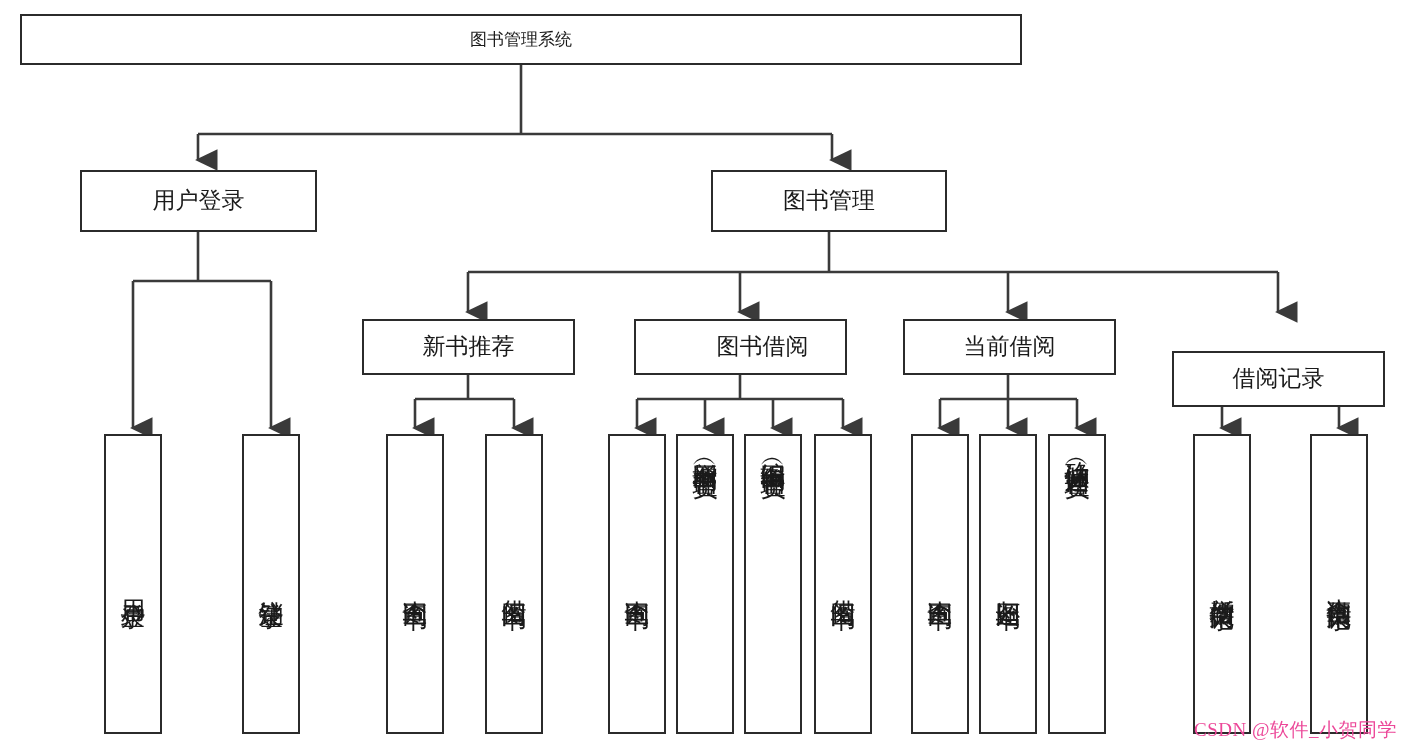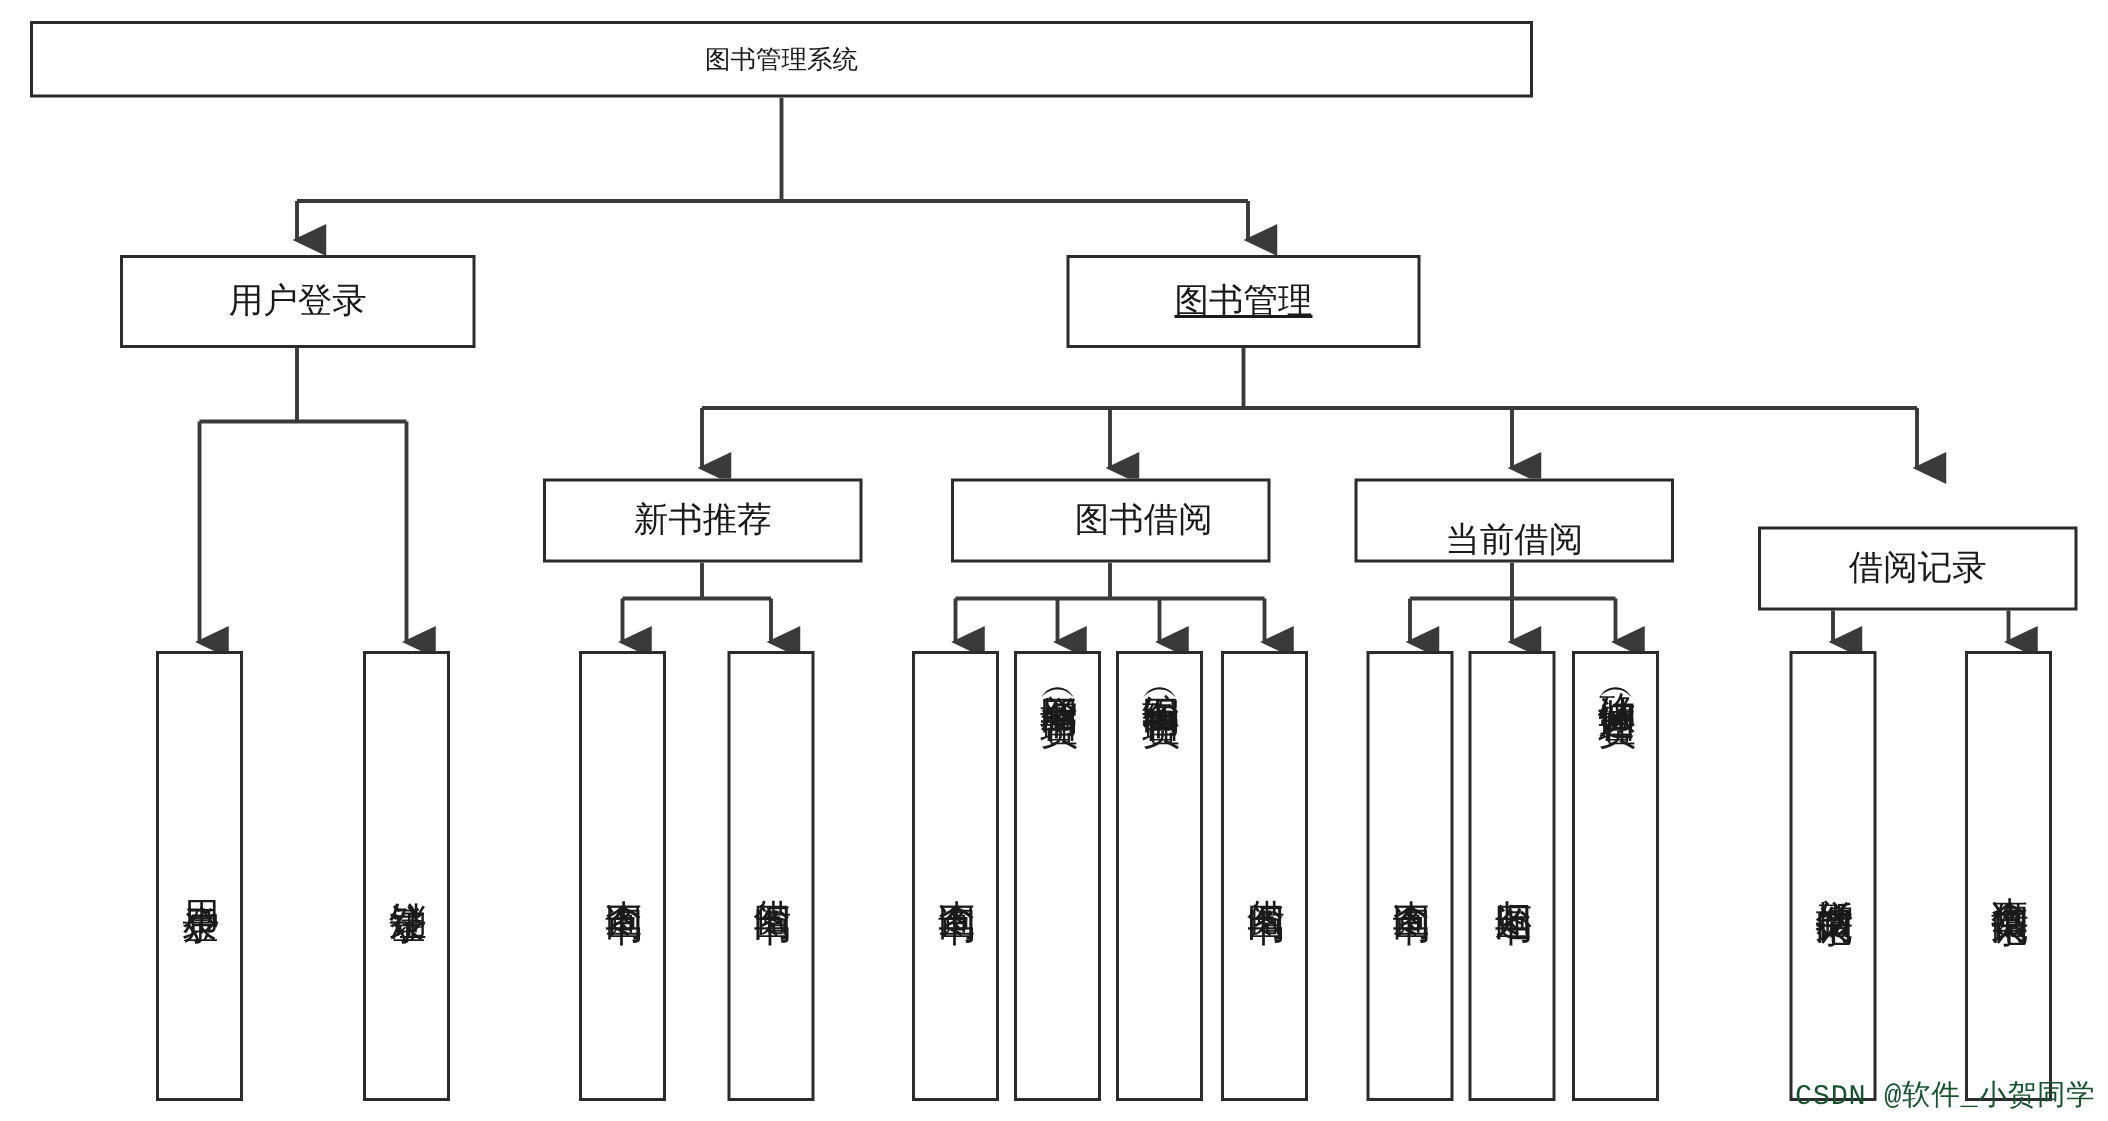--- a/index.html
+++ b/index.html
@@ -54,22 +54,22 @@
   .leaf {
     align-items: flex-start;
     padding-top: 6px;
   }
   .leaf.center-v { align-items: center; padding-top: 0; }
   .watermark {
     position: absolute;
     right: 8px;
     bottom: 4px;
     font-size: 19px;
-    color: #14532d;
-    font-family: Liberation Mono, monospace;
+    color: #ec4899;
+    font-family: Liberation Serif, serif;
     letter-spacing: 0.5px;
     user-select: none;
     pointer-events: none;
   }
 </style>
 </head>
 <body>
 
 <div id="diagram-root">
 
@@ -123,31 +123,31 @@
     </g>
   </svg>
 
   <div class="node-box lvl1" style="left:20px; top:14px; width:1002px; height:51px;">
     <span class="node-label">图书管理系统</span>
   </div>
 
   <div class="node-box lvl2" style="left:80px; top:170px; width:237px; height:62px;">
     <span class="node-label">用户登录</span>
   </div>
-  <div class="node-box lvl2" style="left:711px; top:170px; width:236px; height:62px;text-decoration:underline;">
+  <div class="node-box lvl2" style="left:711px; top:170px; width:236px; height:62px;">
     <span class="node-label">图书管理</span>
   </div>
 
   <div class="node-box lvl3" style="left:362px; top:319px; width:213px; height:56px;">
     <span class="node-label">新书推荐</span>
   </div>
   <div class="node-box lvl3" style="left:634px; top:319px; width:213px; height:56px;padding-left:44px;">
     <span class="node-label">图书借阅</span>
   </div>
-  <div class="node-box lvl3" style="left:903px; top:319px; width:213px; height:56px;align-items:flex-end;">
+  <div class="node-box lvl3" style="left:903px; top:319px; width:213px; height:56px;">
     <span class="node-label">当前借阅</span>
   </div>
   <div class="node-box lvl3" style="left:1172px; top:319px; width:213px; height:56px;margin-top:32px;">
     <span class="node-label">借阅记录</span>
   </div>
 
   <div class="node-box leaf center-v" style="left:104px; top:434px; width:58px; height:300px;">
     <span class="node-label">用户登录</span>
   </div>
   <div class="node-box leaf center-v" style="left:242px; top:434px; width:58px; height:300px;">

